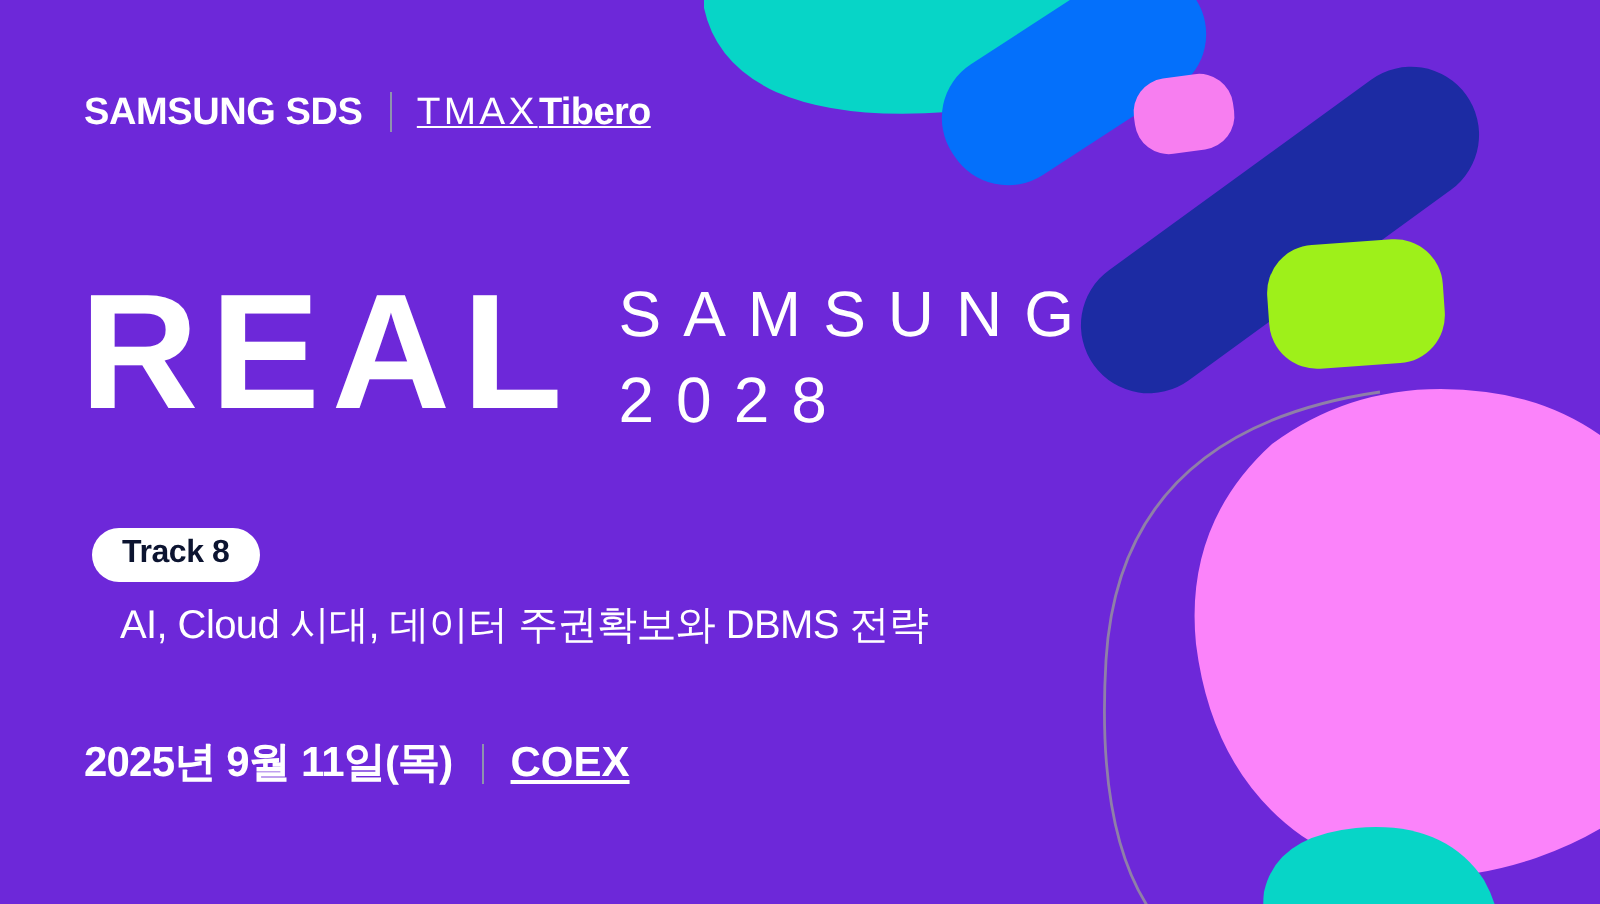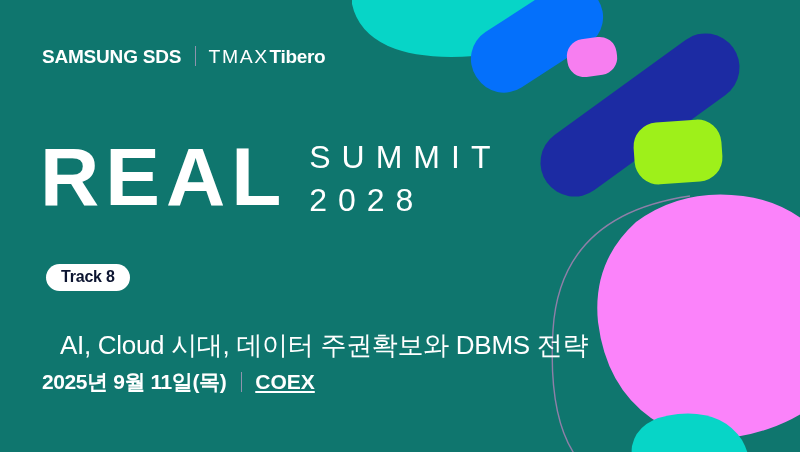--- a/index.html
+++ b/index.html
@@ -6,21 +6,21 @@
   html, body {
     margin: 0;
     padding: 0;
     background: #000;
   }
   #poster {
     position: relative;
     width: 800px;
     height: 452px;
     overflow: hidden;
-    background: #0f766e;
+    background: #6d28d9;
     font-family: "Liberation Sans", "DejaVu Sans", sans-serif;
   }
 
   
   .blobs {
     position: absolute;
     inset: 0;
     overflow: hidden;
     pointer-events: none;
   }
@@ -54,20 +54,21 @@
     height: 20px;
     background: #8e93ad;
     margin: 0 13px 0 14px;
   }
   .logo-tmax {
     display: flex;
     align-items: flex-end;
     color: #ffffff;
     line-height: 1;
     white-space: nowrap;
+    text-decoration: underline;
   }
   .logo-tmax .tmax {
     font-size: 19px;
     font-weight: 500;
     letter-spacing: 1.6px;
     font-stretch: condensed;
     transform: scaleX(1.02);
   }
   .logo-tmax .tibero {
     font-size: 19px;
@@ -129,26 +130,25 @@
     letter-spacing: -0.2px;
     white-space: nowrap;
   }
 
   
   .subtitle {
     position: absolute;
     left: 60px;
     top: 301px;
     color: #ffffff;
-    font-size: 26px;
+    font-size: 20px;
     font-weight: 500;
     letter-spacing: -0.3px;
     line-height: 1.25;
     white-space: nowrap;
-    margin-top: 28px;
   }
 
   
   .datebar {
     position: absolute;
     left: 42px;
     top: 371px;
     display: flex;
     align-items: center;
     color: #ffffff;
@@ -222,21 +222,21 @@
       <span class="logo-sep"></span>
       <span class="logo-tmax">
         <span class="tmax">TMAX</span>
         <span class="tibero">Tibero</span>
       </span>
     </div>
 
     <div class="headline">
       <span class="real">REAL</span>
       <span class="summit-block">
-        <span class="summit">SUMMIT</span>
+        <span class="summit">SAMSUNG</span>
         <span class="year">2028</span>
       </span>
     </div>
 
     <div class="track-badge">Track 8</div>
 
     <div class="subtitle">AI, Cloud 시대, 데이터 주권확보와 DBMS 전략</div>
 
     <div class="datebar">
       <span class="date">2025년 9월 11일(목)</span>

